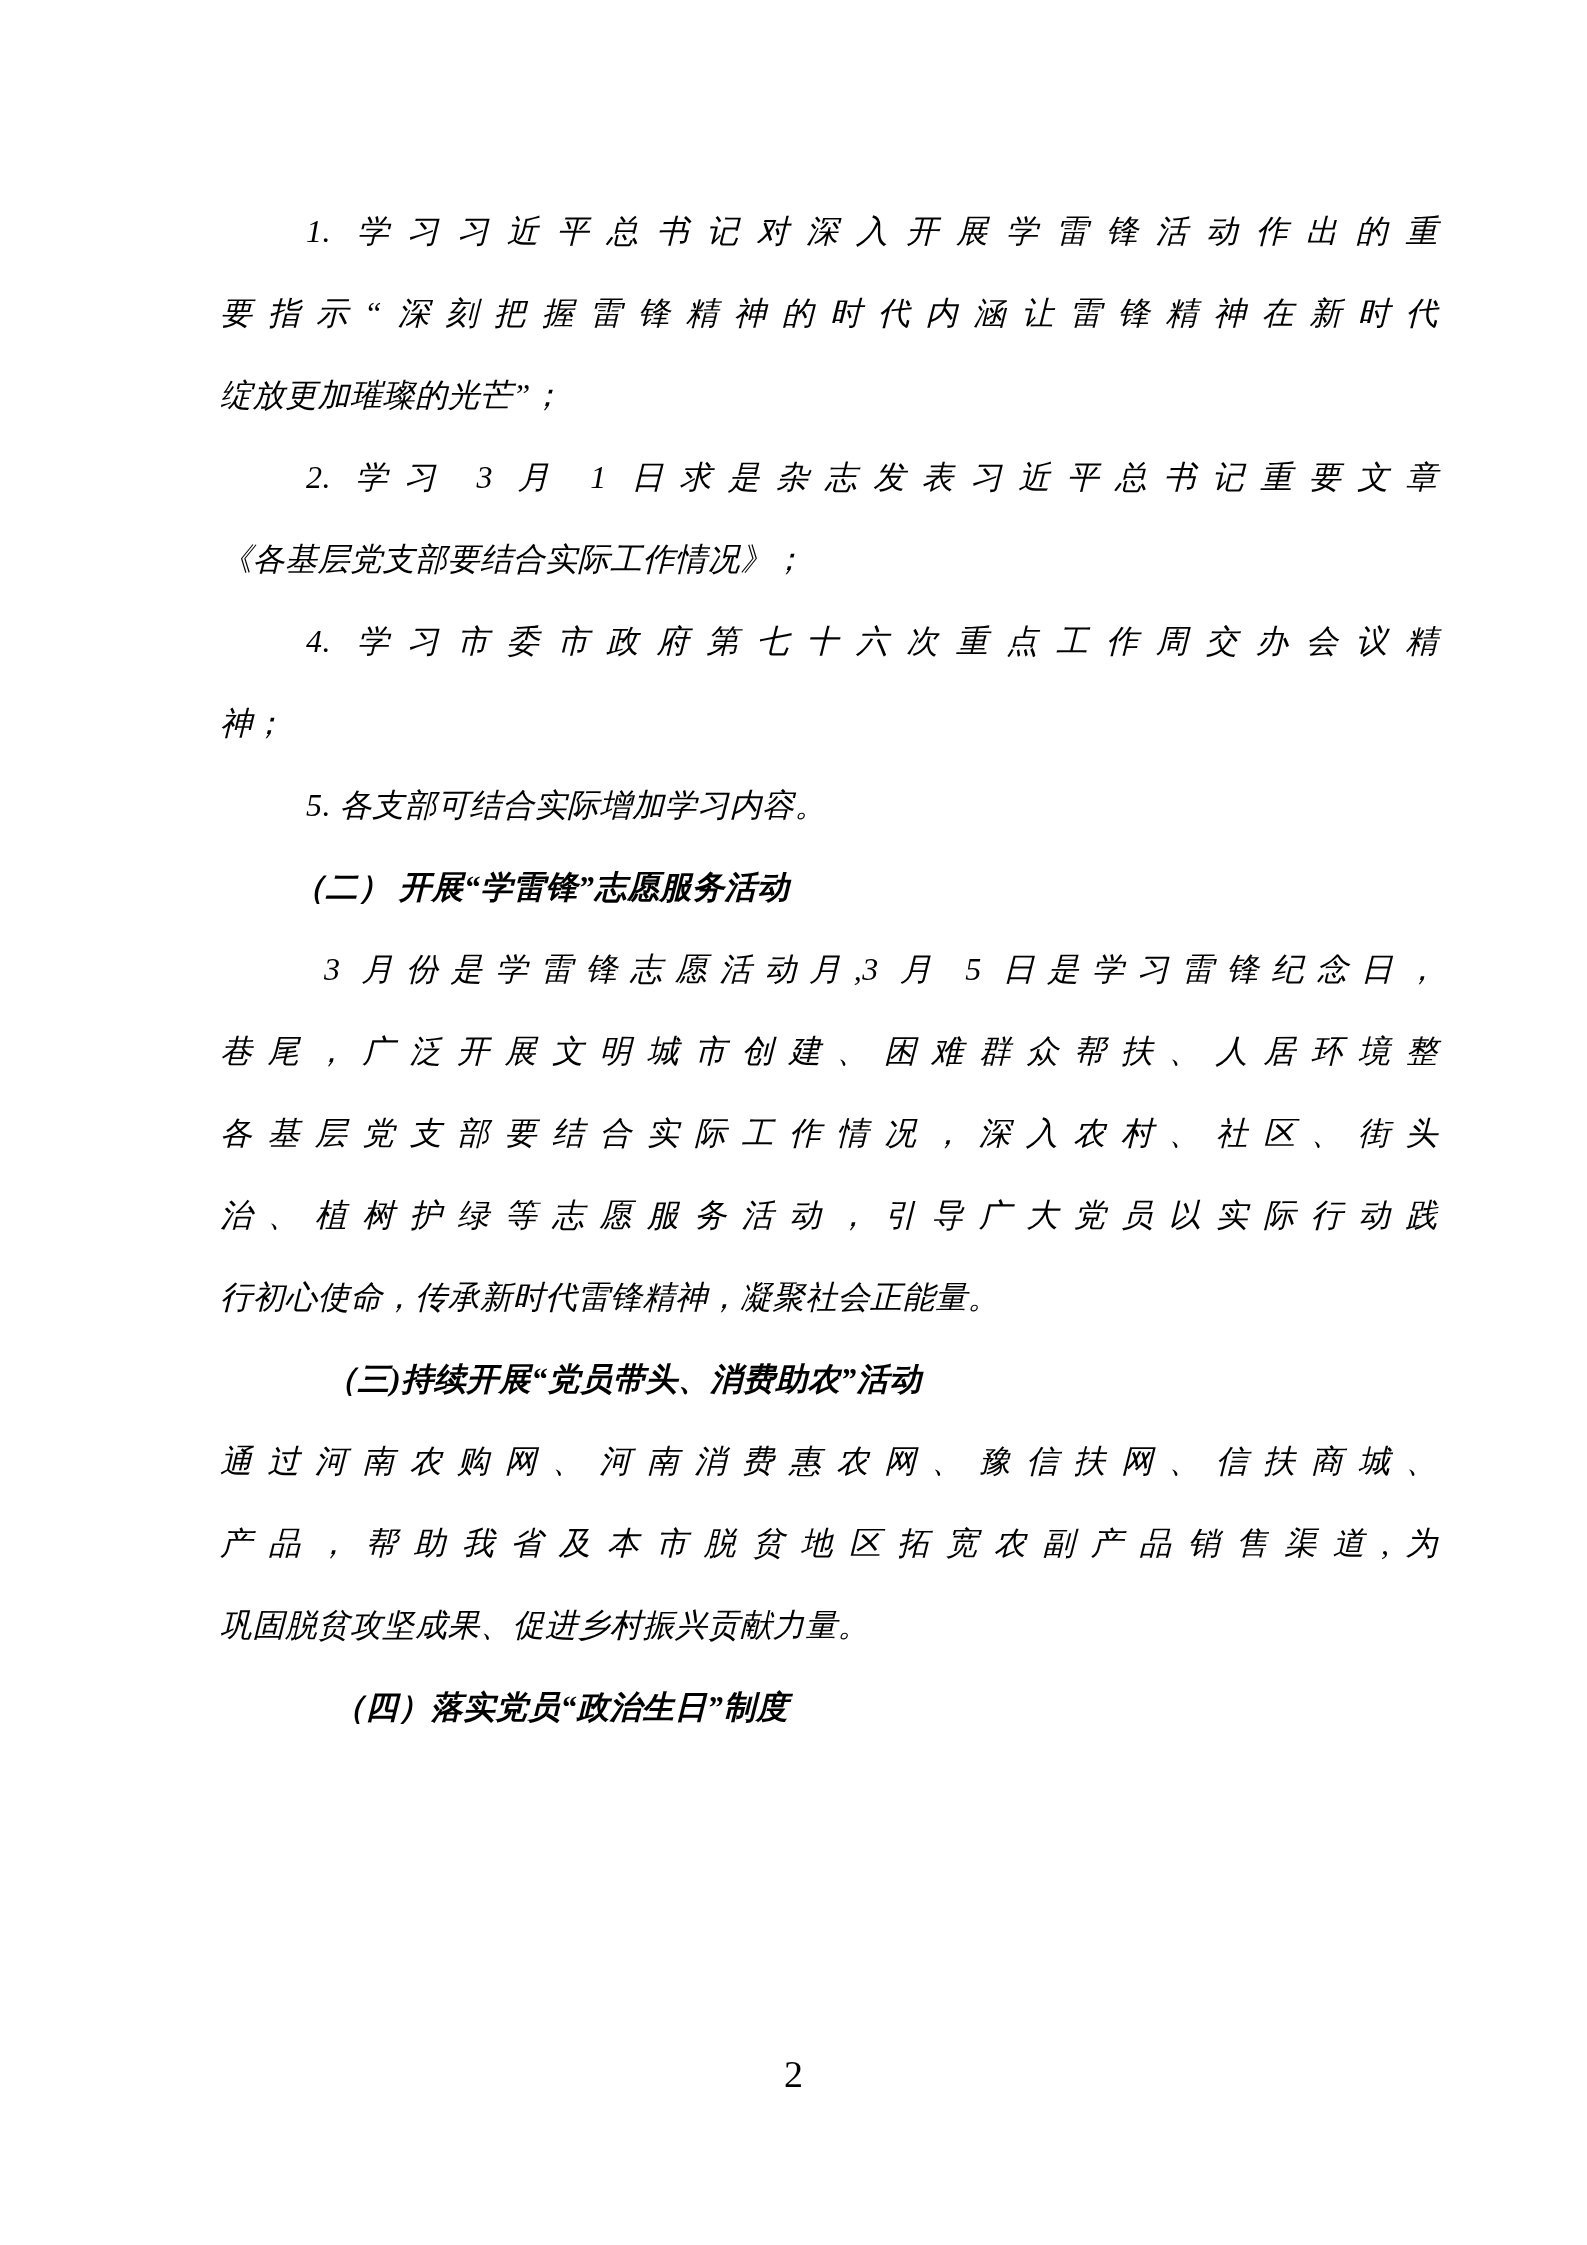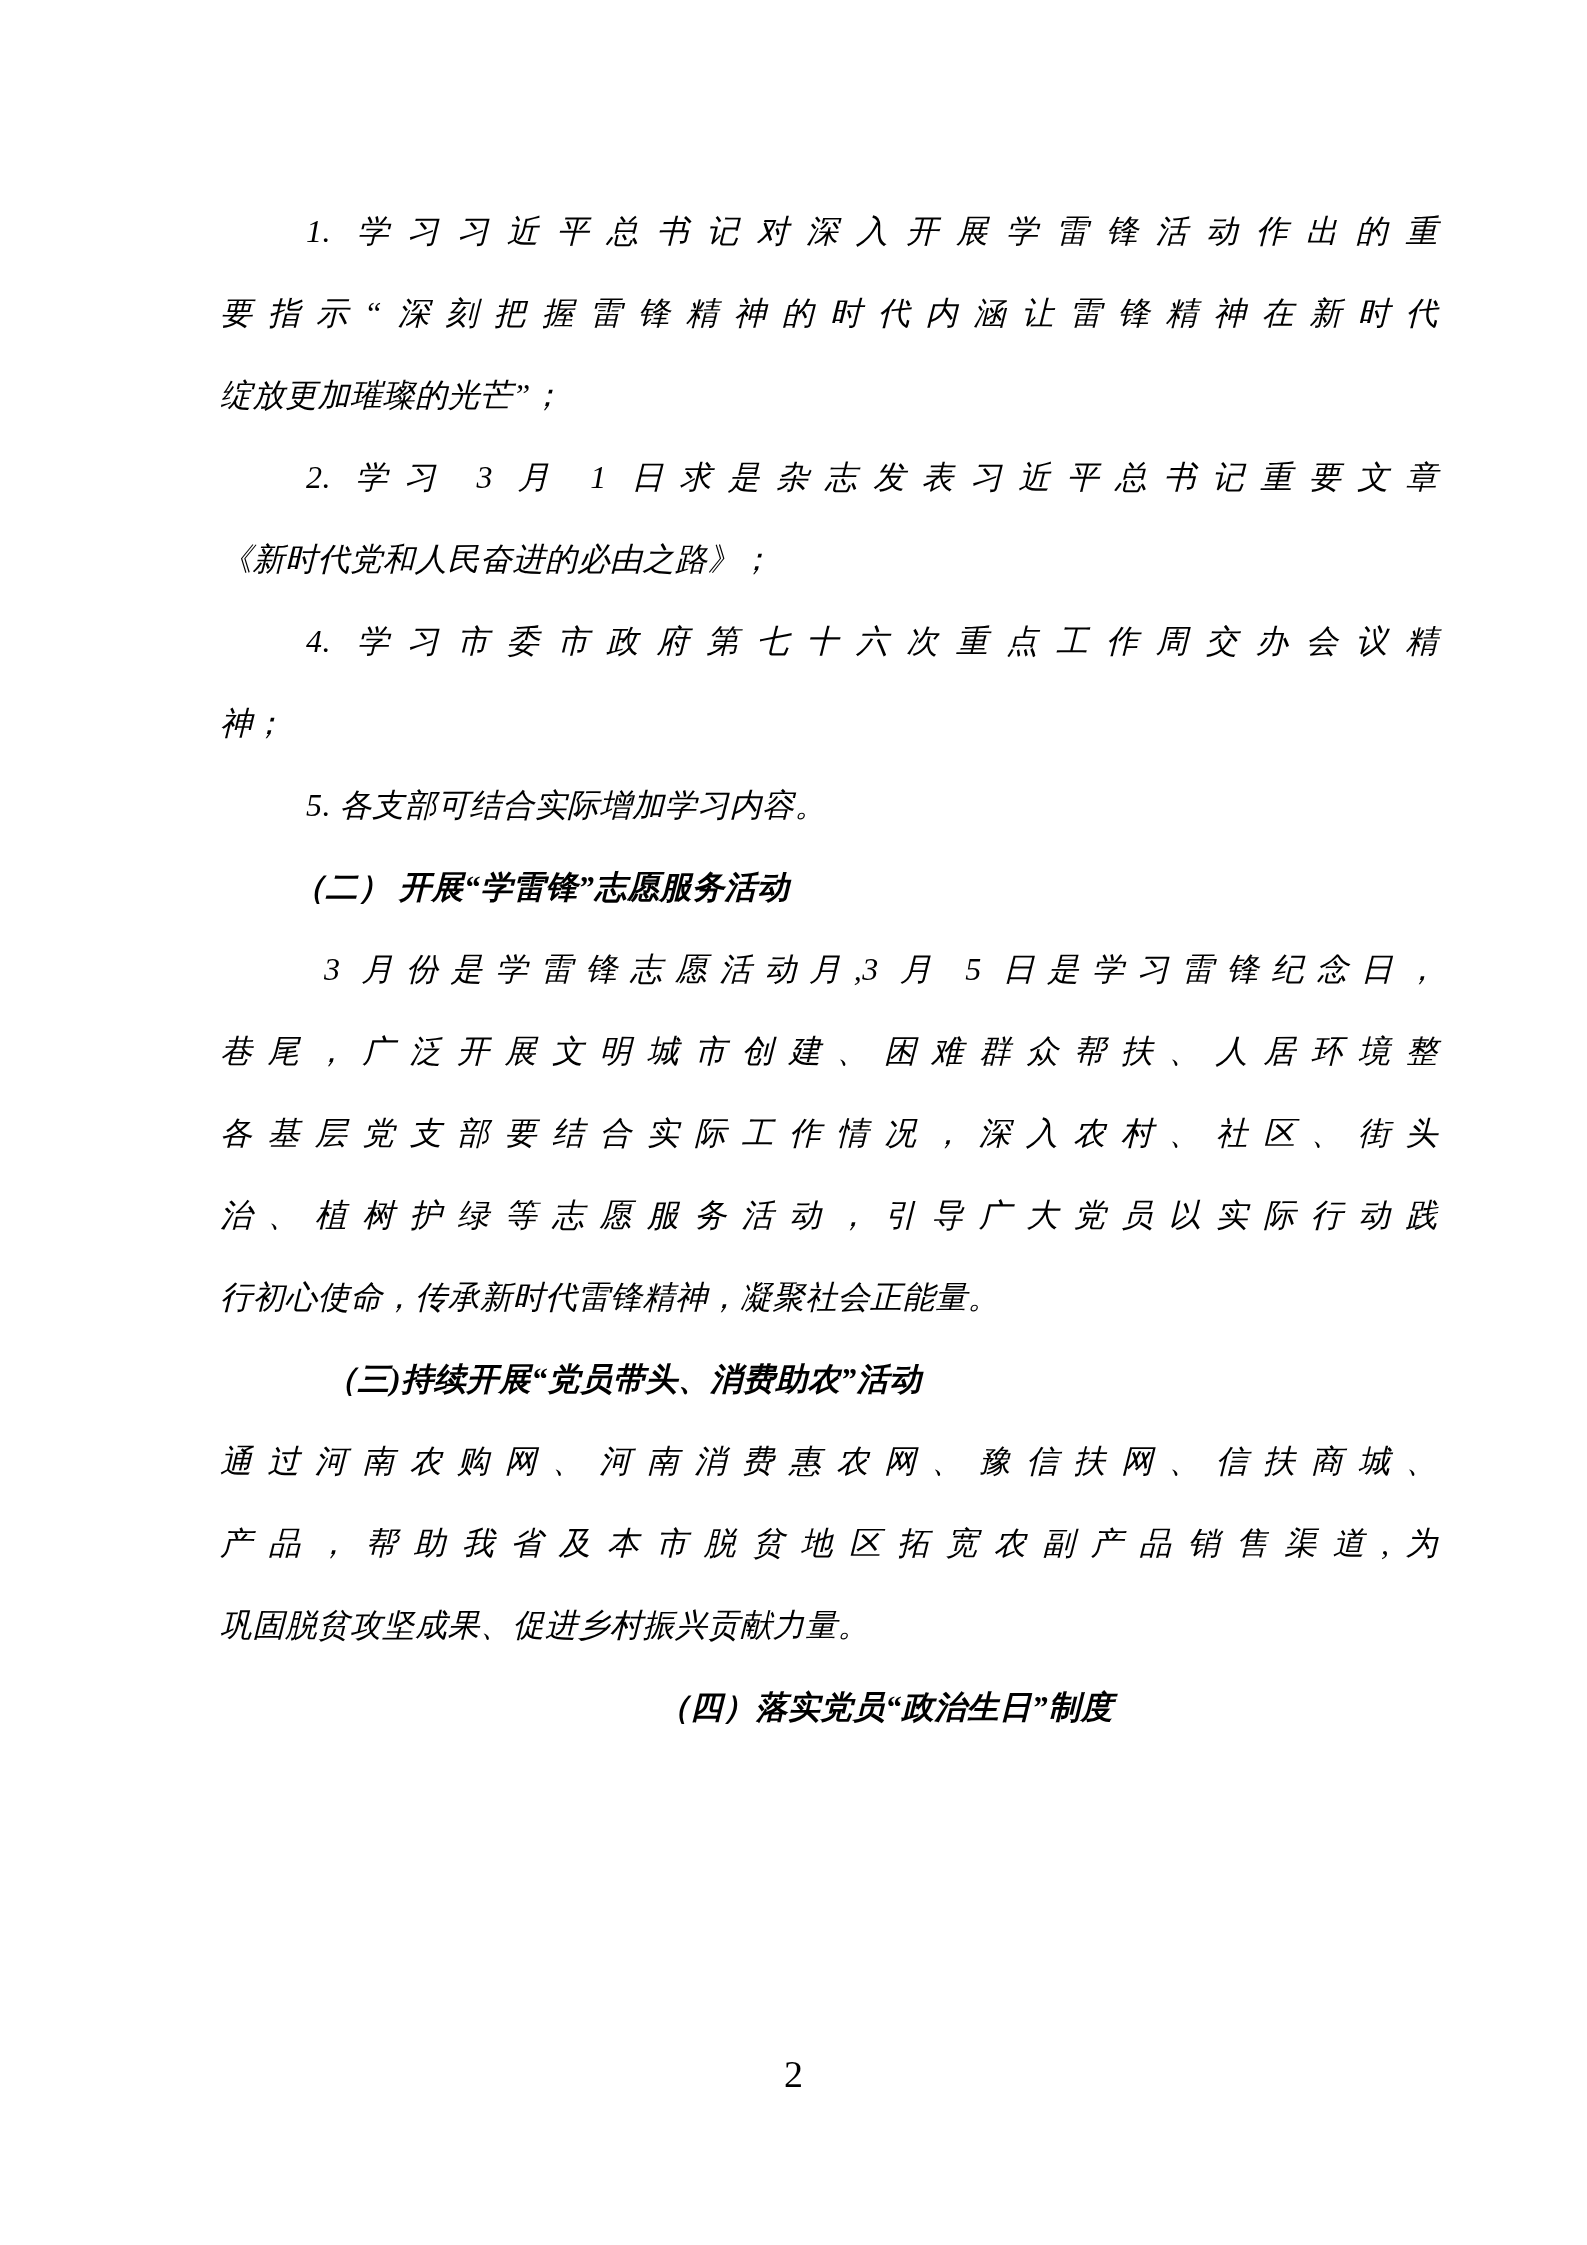--- a/index.html
+++ b/index.html
@@ -38,42 +38,42 @@
     text-align-last: justify;
     text-justify: inter-character;
   }
   
   .i2  { padding-left: 86px;  width: 1132px; }
   .i2b { padding-left: 104px; width: 1114px; }
   
   .head { font-weight: bold; }
   .h2i { padding-left: 73px; }
   .h3i { padding-left: 105px; }
-  .h4i { padding-left: 113px; text-align: center; }
+  .h4i { padding-left: 113px; }
   .page-number {
     position: absolute;
     top: 2052px;
     left: 0;
     width: 100%;
     text-align: center;
     font-size: 38px;
     line-height: 44px;
     font-family: "Liberation Serif", "DejaVu Serif", serif;
   }
 </style>
 </head>
 <body>
 
 <div class="page">
   <div class="content">
     <div class="ln i2 fill">1. 学习习近平总书记对深入开展学雷锋活动作出的重</div>
     <div class="ln fill">要指示“深刻把握雷锋精神的时代内涵让雷锋精神在新时代</div>
     <div class="ln">绽放更加璀璨的光芒”；</div>
     <div class="ln i2 fill">2. 学习 3 月 1 日求是杂志发表习近平总书记重要文章</div>
-    <div class="ln">《新时代党和人民奋进的必由之路》；</div>
+    <div class="ln">《各基层党支部要结合实际工作情况》；</div>
     <div class="ln i2 fill">4. 学习市委市政府第七十六次重点工作周交办会议精</div>
     <div class="ln">神；</div>
     <div class="ln i2">5. 各支部可结合实际增加学习内容。</div>
     <div class="ln head h2i">（二） 开展“学雷锋”志愿服务活动</div>
     <div class="ln i2b fill">3 月份是学雷锋志愿活动月,3 月 5 日是学习雷锋纪念日，</div>
     <div class="ln fill">巷尾，广泛开展文明城市创建、困难群众帮扶、人居环境整</div>
     <div class="ln fill">各基层党支部要结合实际工作情况，深入农村、社区、街头</div>
     <div class="ln fill">治、植树护绿等志愿服务活动，引导广大党员以实际行动践</div>
     <div class="ln">行初心使命，传承新时代雷锋精神，凝聚社会正能量。</div>
     <div class="ln head h3i">（三)持续开展“党员带头、消费助农”活动</div>

